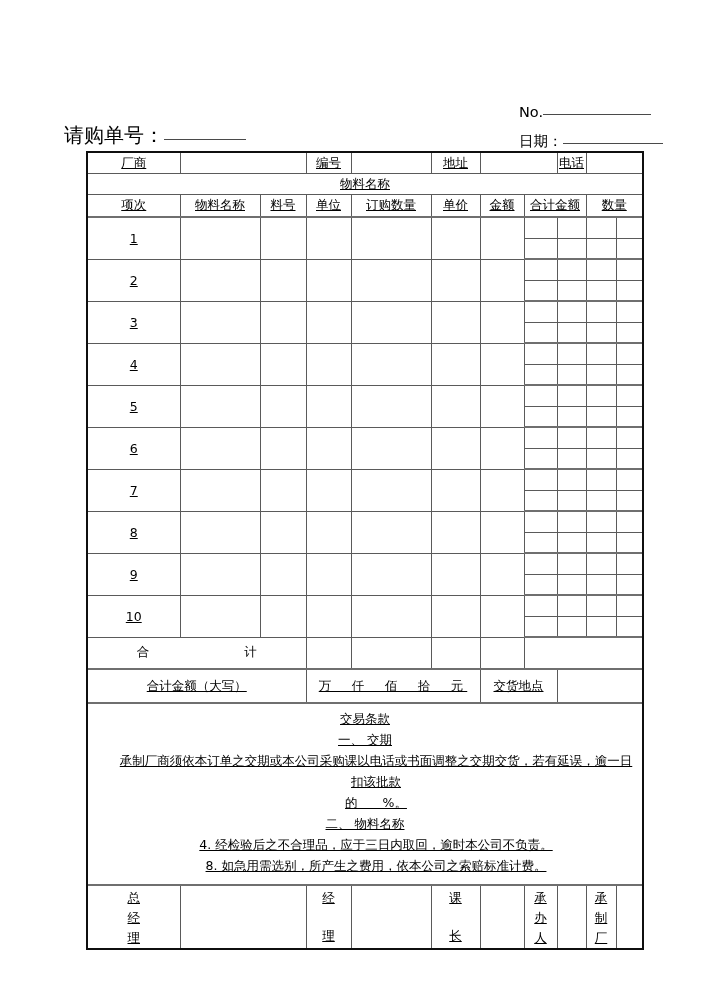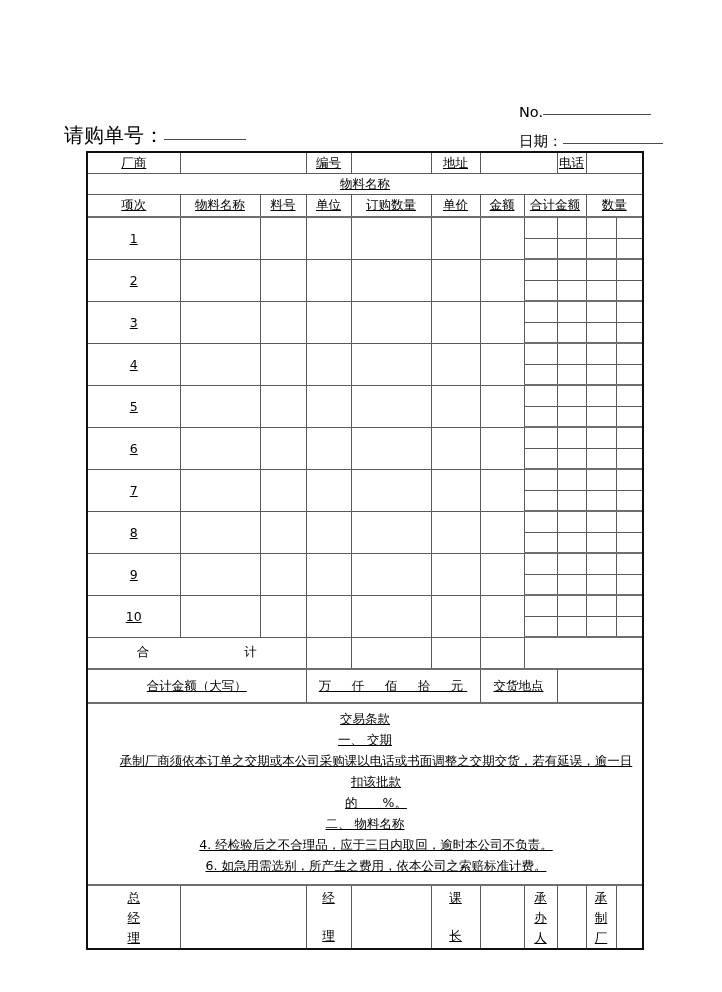--- a/index.html
+++ b/index.html
@@ -434,21 +434,21 @@
       </tr>
 
       <tr>
         <td class="noleft noright thick-b terms-cell" colspan="11">
           <div class="t-head">交易条款</div>
           <div class="t-item">一、 交期</div>
           <div class="t-body">承制厂商须依本订单之交期或本公司采购课以电话或书面调整之交期交货，若有延误，逾一日扣该批款</div>
           <div class="t-body">的　　%。</div>
           <div class="t-item">二、 物料名称</div>
           <div class="t-sub">4. 经检验后之不合理品，应于三日内取回，逾时本公司不负责。</div>
-          <div class="t-sub">6. 如急用需选别，所产生之费用，依本公司之索赔标准计费。</div>
+          <div class="t-sub">8. 如急用需选别，所产生之费用，依本公司之索赔标准计费。</div>
         </td>
       </tr>
 
       <tr class="sig-row">
         <td class="noleft nobot" style="width:55px">
           <div class="sig-label">
             <span>总</span>
             <span>经</span>
             <span>理</span>
           </div>

